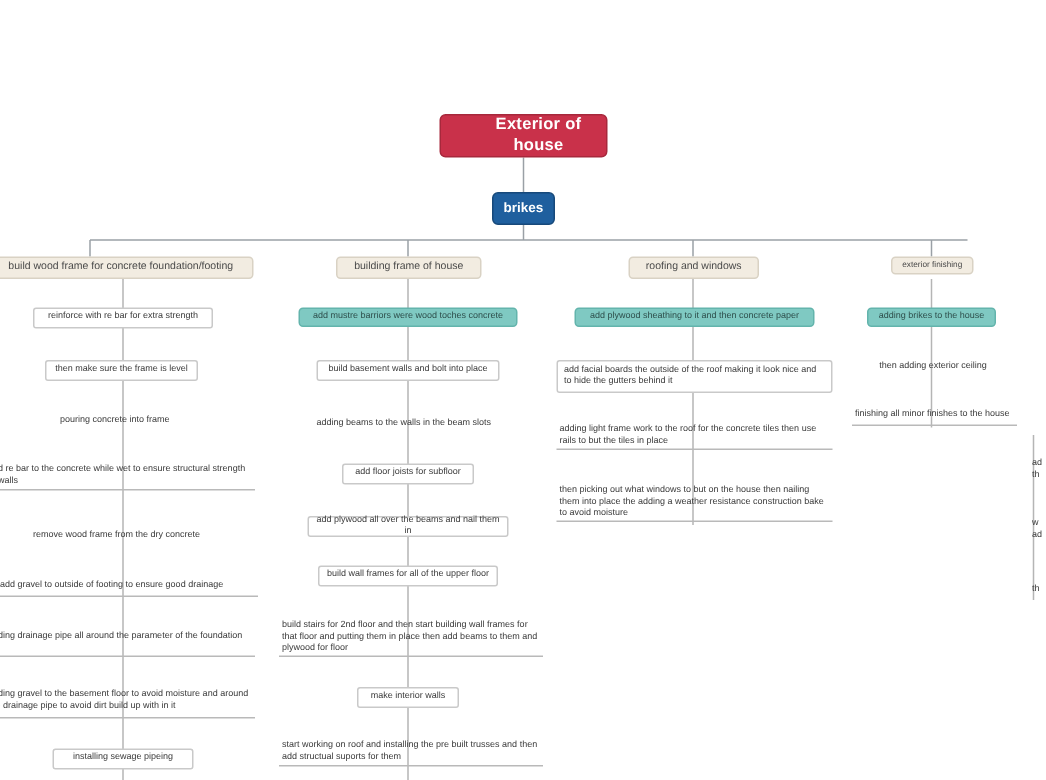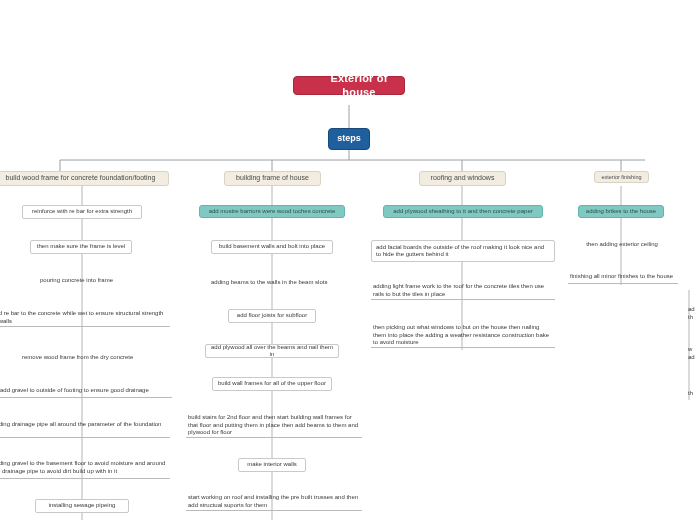--- a/index.html
+++ b/index.html
@@ -116,26 +116,26 @@
 
   <path d="M272,186 L272,520" stroke="#b5b5b5" stroke-width="1" fill="none"></path>
 
   <path d="M462,186 L462,350" stroke="#b5b5b5" stroke-width="1" fill="none"></path>
 
   <path d="M621,186 L621,285" stroke="#b5b5b5" stroke-width="1" fill="none"></path>
 
   <path d="M689,290 L689,400" stroke="#b5b5b5" stroke-width="1" fill="none"></path>
 </svg>
 
-<div class="node root" style="left:293px; top:76px; width:112px; height:19px;padding-left:20px;">
+<div class="node root" style="left:293px; top:76px; width:112px; height:29px;padding-left:20px;">
   <span>Exterior of house</span>
 </div>
 
 <div class="node steps" style="left:328px; top:128px; width:42px; height:22px;">
-  <span>steps</span>
+  <span>brikes</span>
 </div>
 
 <div class="node branch" style="left:-8px; top:171px; width:177px; height:15px;">
   <span>build wood frame for concrete foundation/footing</span>
 </div>
 
 <div class="node leaf center" style="left:22px; top:205px; width:120px; height:14px;">
   <span>reinforce with re bar for extra strength</span>
 </div>
 <div class="node leaf center" style="left:30px; top:240px; width:102px; height:14px;">

